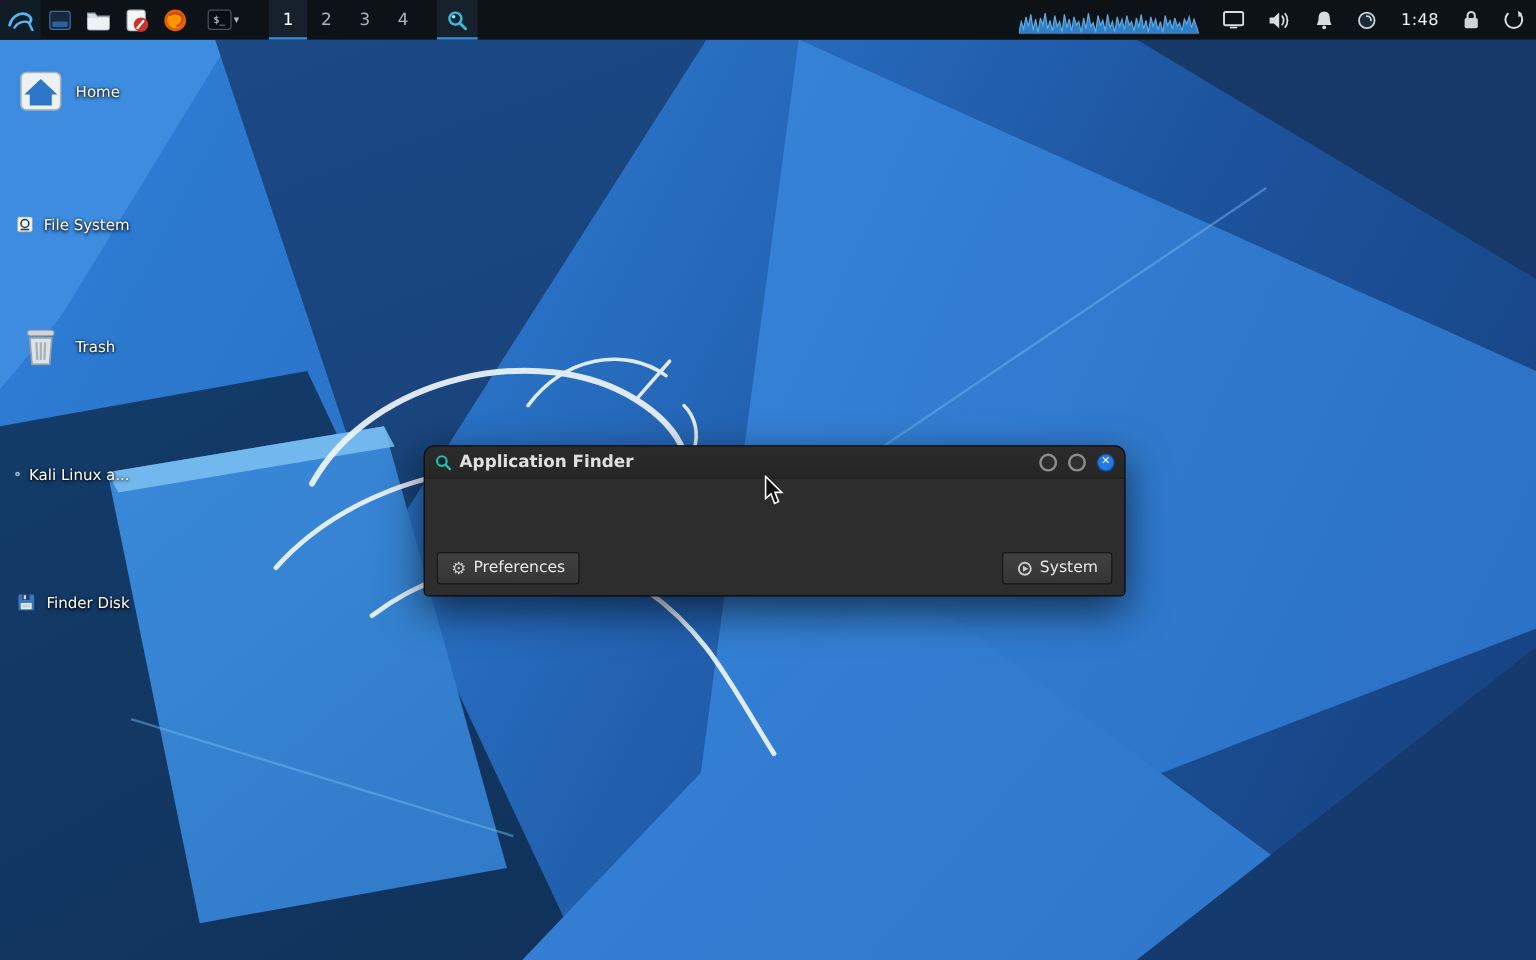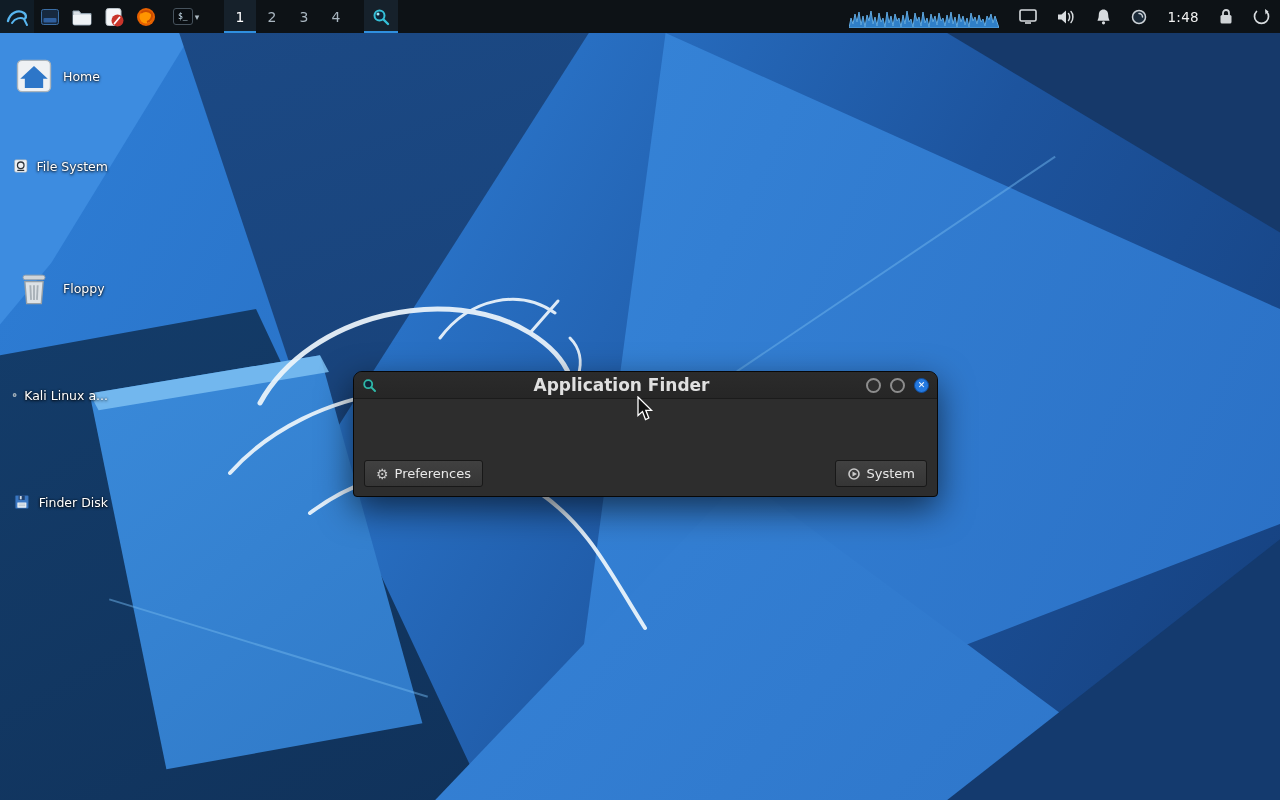--- a/index.html
+++ b/index.html
@@ -53,21 +53,21 @@
   .dicon .lbl { color:#ffffff; font-size:12.5px; text-shadow:0 1px 3px rgba(0,0,0,.95), 0 0 2px rgba(0,0,0,.8);
                 text-align:center; white-space:nowrap; }
 
   
   #dialog { position:absolute; left:353px; top:371px; width:585px; height:126px; z-index:40;
             background:#2d2d2d; border:1px solid #070707; border-radius:9px 9px 4px 4px;
             box-shadow:0 12px 34px rgba(0,0,0,.6); }
   .titlebar { height:27px; display:flex; align-items:center; padding:0 8px; gap:6px;
               background:linear-gradient(#2b2b2b,#262626); border-bottom:1px solid #1b1b1b;
               border-radius:8px 8px 0 0; cursor:default; }
-  .title { flex:1; text-align:center; color:#e0e0e0; font-size:17px; font-weight:bold; }
+  .title { flex:1; color:#e0e0e0; font-size:14px; font-weight:bold; }
   .winbtns { display:flex; gap:9px; align-items:center; }
   .winbtn { width:15px; height:15px; border-radius:50%; cursor:pointer; }
   .winbtn.plain { background:#2e2e2e; border:2px solid #8d8d8d; }
   .winbtn.close { background:#2479e0; border:1px solid #0f4c9c; color:#ffffff; font-size:9px; font-weight:bold;
                   display:flex; align-items:center; justify-content:center; line-height:1; }
   .search-row { display:flex; align-items:center; gap:13px; padding:13px 12px 0 16px; }
   .fake-input { flex:1; height:29px; background:#1e1e1e; border:2px solid #3f82c4; border-radius:4px;
                 display:flex; align-items:center; padding:0 30px 0 9px; position:relative;
                 color:#f2f2f2; font-size:13.5px; white-space:nowrap; overflow:hidden; cursor:text; }
   .caret { width:1px; height:16px; background:#ffffff; margin-left:1px; }
@@ -111,38 +111,38 @@
 </div>
 
 <div class="dicon" style="top:54px;">
   <svg class="img" viewBox="0 0 48 48">
     <rect x="6" y="7" width="36" height="34" rx="5" fill="#eef1f4" stroke="#aab4bc" stroke-width="1.5"></rect>
     <path d="M24 13 L39 27 H34 V37 H14 V27 H9 Z" fill="#2d76c8"></path>
   </svg>
   <div class="lbl">Home</div>
 </div>
 
-<div class="dicon" style="top:144px;">
+<div class="dicon" style="top:165px;">
   <svg class="img" viewBox="0 0 48 48">
     <rect x="7" y="7" width="34" height="34" rx="4" fill="#eef1f4" stroke="#9aa4ab" stroke-width="1.5"></rect>
     <circle cx="24" cy="22" r="9" fill="none" stroke="#2e343b" stroke-width="3.5"></circle>
     <rect x="14" y="34" width="20" height="3.5" rx="1.5" fill="#2e343b"></rect>
   </svg>
   <div class="lbl">File System</div>
 </div>
 
 <div class="dicon" style="top:266px;">
   <svg class="img" viewBox="0 0 48 48">
     <rect x="12" y="10" width="24" height="5" rx="2.5" fill="#cfd5da" stroke="#97a0a7"></rect>
     <path d="M14 17 H34 L32 41 H16 Z" fill="#dde2e6" stroke="#97a0a7" stroke-width="1.5"></path>
     <line x1="20" y1="21" x2="20.8" y2="37" stroke="#a8b0b7" stroke-width="2"></line>
     <line x1="24" y1="21" x2="24" y2="37" stroke="#a8b0b7" stroke-width="2"></line>
     <line x1="28" y1="21" x2="27.2" y2="37" stroke="#a8b0b7" stroke-width="2"></line>
   </svg>
-  <div class="lbl">Floppy</div>
+  <div class="lbl">Trash</div>
 </div>
 
 <div class="dicon" style="top:373px;">
   <svg class="img" viewBox="0 0 48 48">
     <circle cx="24" cy="24" r="17" fill="#b7c1c9"></circle>
     <circle cx="24" cy="24" r="16" fill="#9fb0bd"></circle>
     <circle cx="24" cy="24" r="6.5" fill="#5a6b7a"></circle>
     <circle cx="24" cy="24" r="3" fill="#2b3440"></circle>
   </svg>
   <div class="lbl">Kali Linux a...</div>

